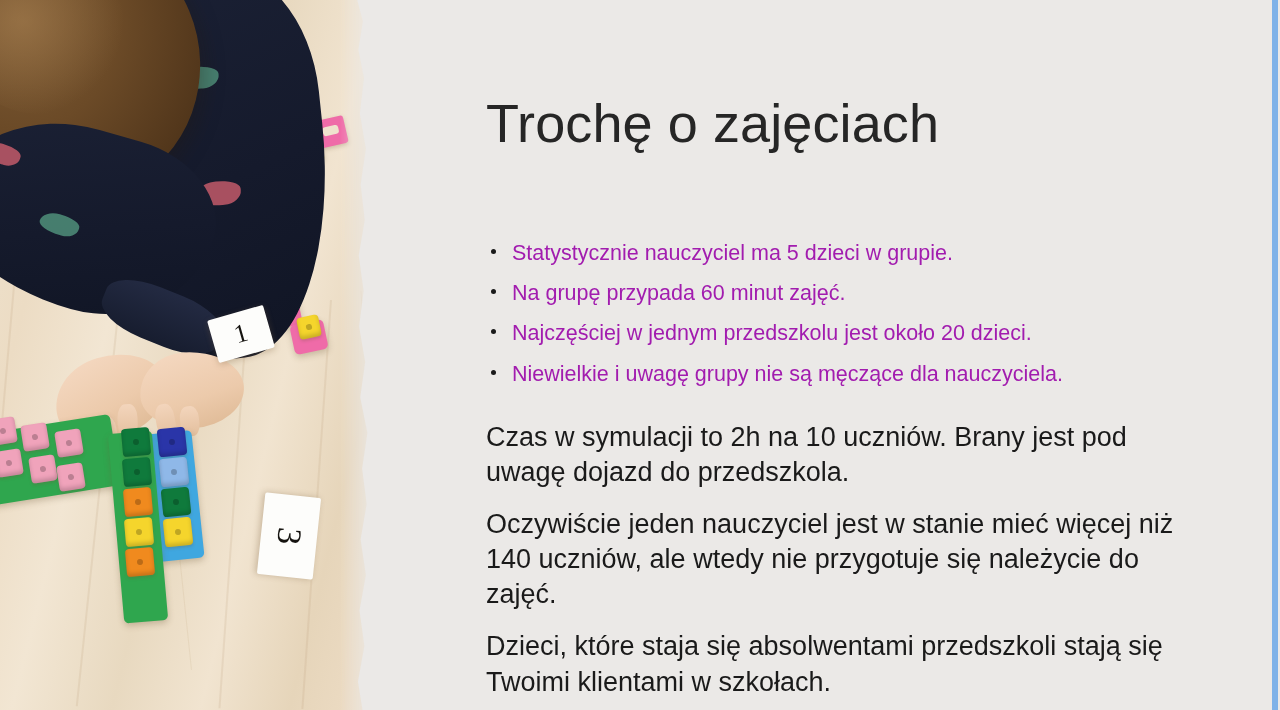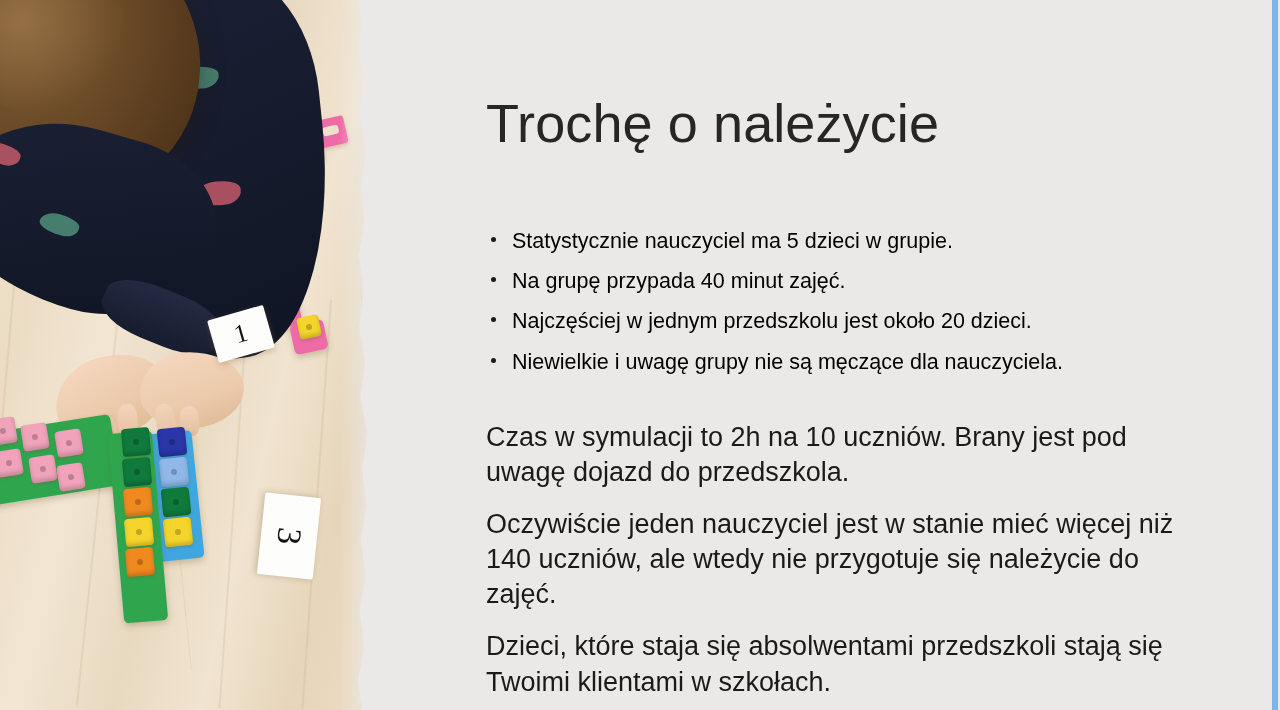--- a/index.html
+++ b/index.html
@@ -231,21 +231,22 @@
     margin: 0;
     padding: 0;
     list-style: none;
   }
   .bullet-item {
     position: relative;
     padding-left: 24px;
     margin-bottom: 14px;
     font-size: 21.5px;
     line-height: 1.22;
-    color: #000000;
+    color: #a21caf;
+    margin-top: 12px;
   }
   .bullet-dot {
     position: absolute;
     left: 3px;
     top: 9px;
     width: 5px;
     height: 5px;
     border-radius: 50%;
     background: #1a1a1a;
   }
@@ -396,30 +397,30 @@
         </div>
 
       <div class="numcard" style="left:212px;top:312px;width:58px;height:44px;transform:rotate(-16deg);font-size:26px;">1</div>
       <div class="numcard" style="left:248px;top:508px;width:82px;height:56px;transform:rotate(96deg);font-size:34px;">3</div>
 
     </div>
   </div>
 
   <div class="content">
 
-    <div class="slide-title">Trochę o należycie</div>
+    <div class="slide-title">Trochę o zajęciach</div>
 
     <ul class="bullet-list">
       <li class="bullet-item">
         <span class="bullet-dot"></span>
         <span>Statystycznie nauczyciel ma 5 dzieci w grupie.</span>
       </li>
       <li class="bullet-item">
         <span class="bullet-dot"></span>
-        <span>Na grupę przypada 40 minut zajęć.</span>
+        <span>Na grupę przypada 60 minut zajęć.</span>
       </li>
       <li class="bullet-item">
         <span class="bullet-dot"></span>
         <span>Najczęściej w jednym przedszkolu jest około 20 dzieci.</span>
       </li>
       <li class="bullet-item">
         <span class="bullet-dot"></span>
         <span>Niewielkie i uwagę grupy nie są męczące dla nauczyciela.</span>
       </li>
     </ul>

